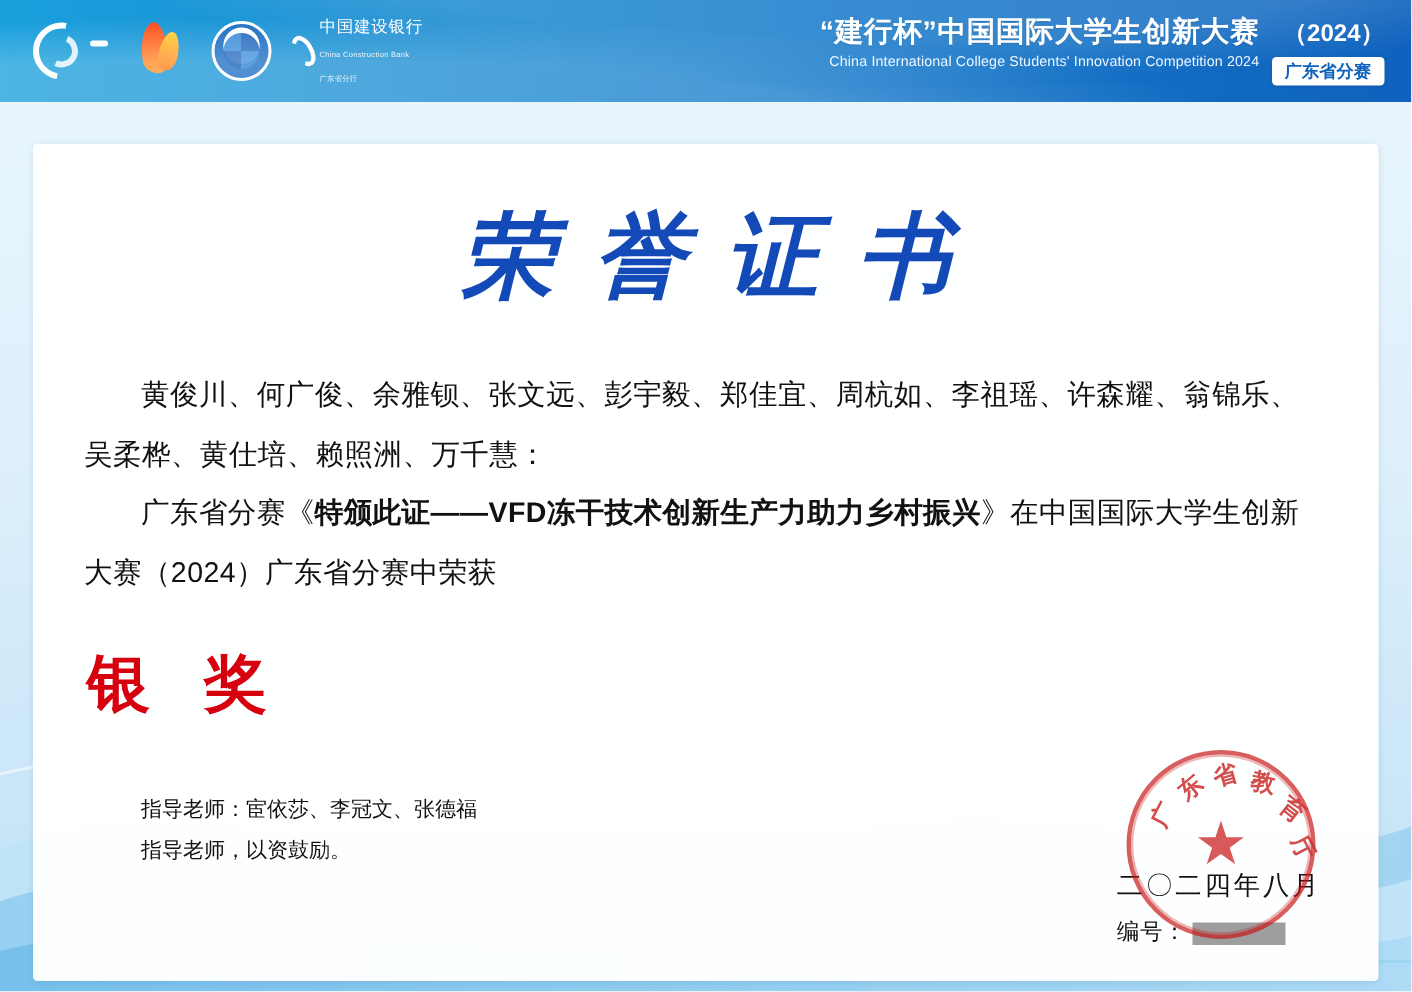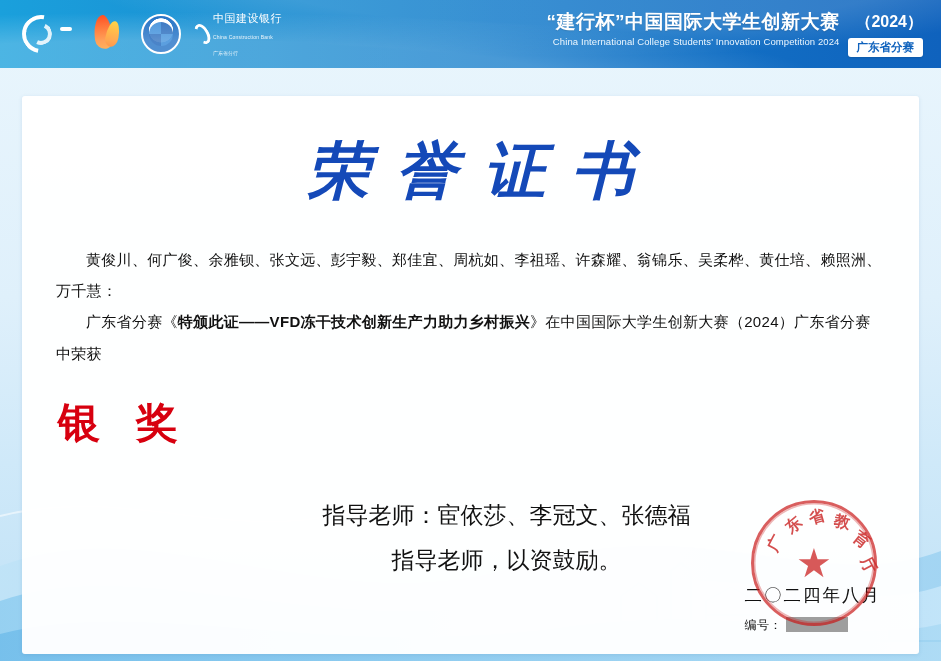--- a/index.html
+++ b/index.html
@@ -165,21 +165,21 @@
     font-weight: bold;
     letter-spacing: 26px;
     text-indent: 26px;
     line-height: 1;
     font-style: italic;
   }
 
   #body-text {
     margin: 42px 34px 0 34px;
     color:#111111;
-    font-size: 15px;
+    font-size: 19px;
     line-height: 2.08;
     letter-spacing: .3px;
     font-family: "Liberation Sans", sans-serif;
   }
   #names-line { text-indent: 2em; }
   #project-line { text-indent: 2em; margin-top: 0; }
   #project-line b { font-weight: bold; }
 
   #award {
     margin-top: 26px;
@@ -188,35 +188,34 @@
     font-family: "DejaVu Serif", "Liberation Serif", serif;
     font-size: 42px;
     font-weight: bold;
     letter-spacing: 36px;
     text-indent: 36px;
   }
 
   #teacher-block {
     margin: 42px 0 0 72px;
     color:#111;
-    font-size: 23px;
+    font-size: 14px;
     line-height: 1.95;
-    text-align: center;
   }
 
   
   #sign-block{
     position:absolute; right: 38px; bottom: 18px;
     text-align:left; color:#111;
     font-size: 17.5px; line-height: 1.85;
     letter-spacing: 2px;
   }
   #sign-no{
     display:flex; align-items:center; gap:4px;
-    font-size: 12px; letter-spacing: .5px; margin-top: 2px;
+    font-size: 15px; letter-spacing: .5px; margin-top: 2px;
   }
   #sign-no .redact{
     display:inline-block;
     width: 62px; height: 15px;
     background: #9e9e9e;
   }
 
   
   #seal{
     position:absolute; right: 42px; bottom: 28px;

